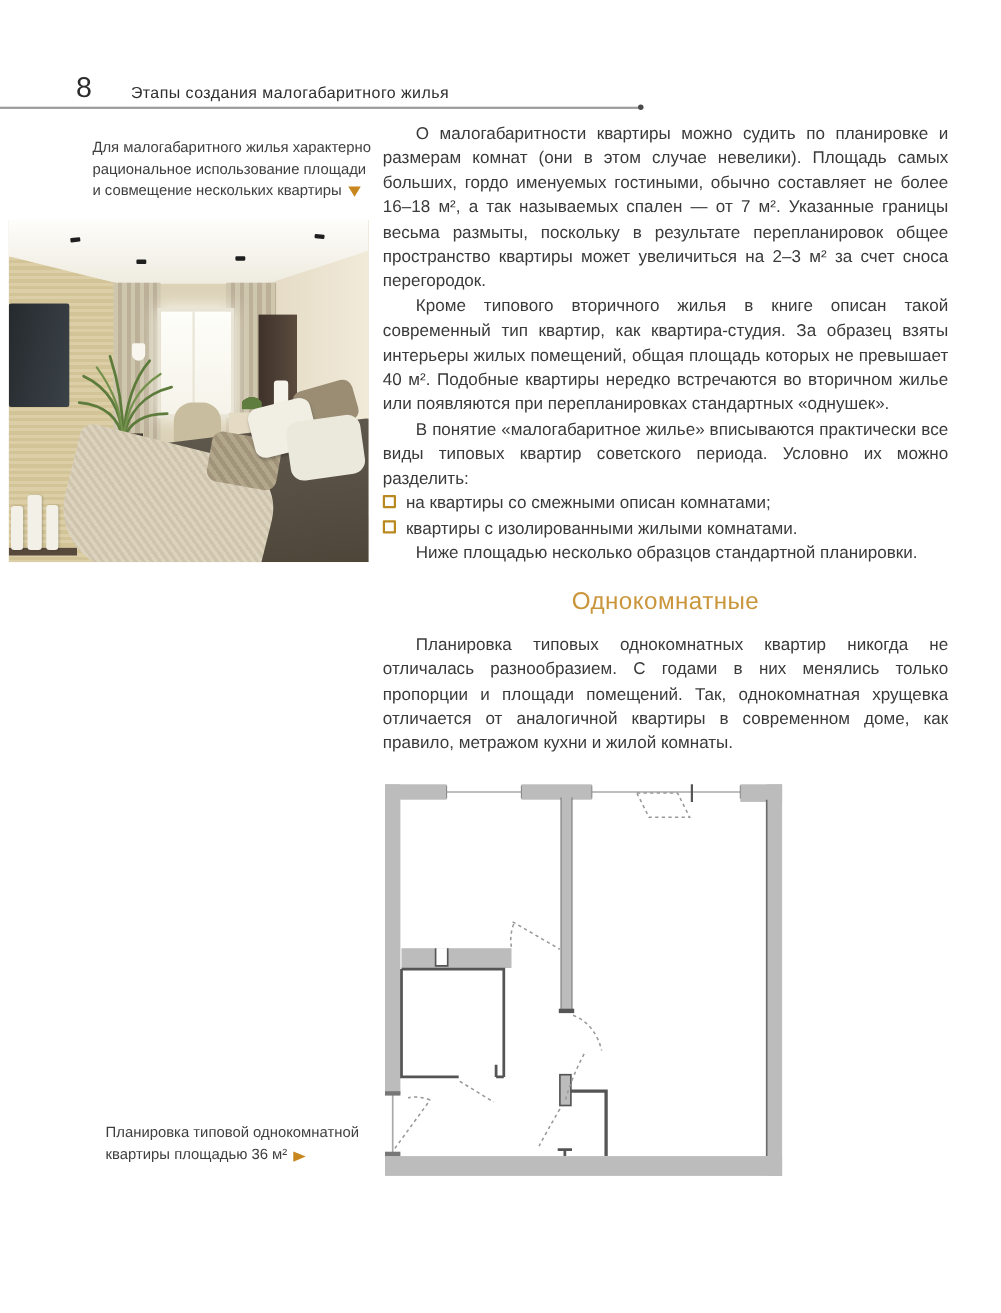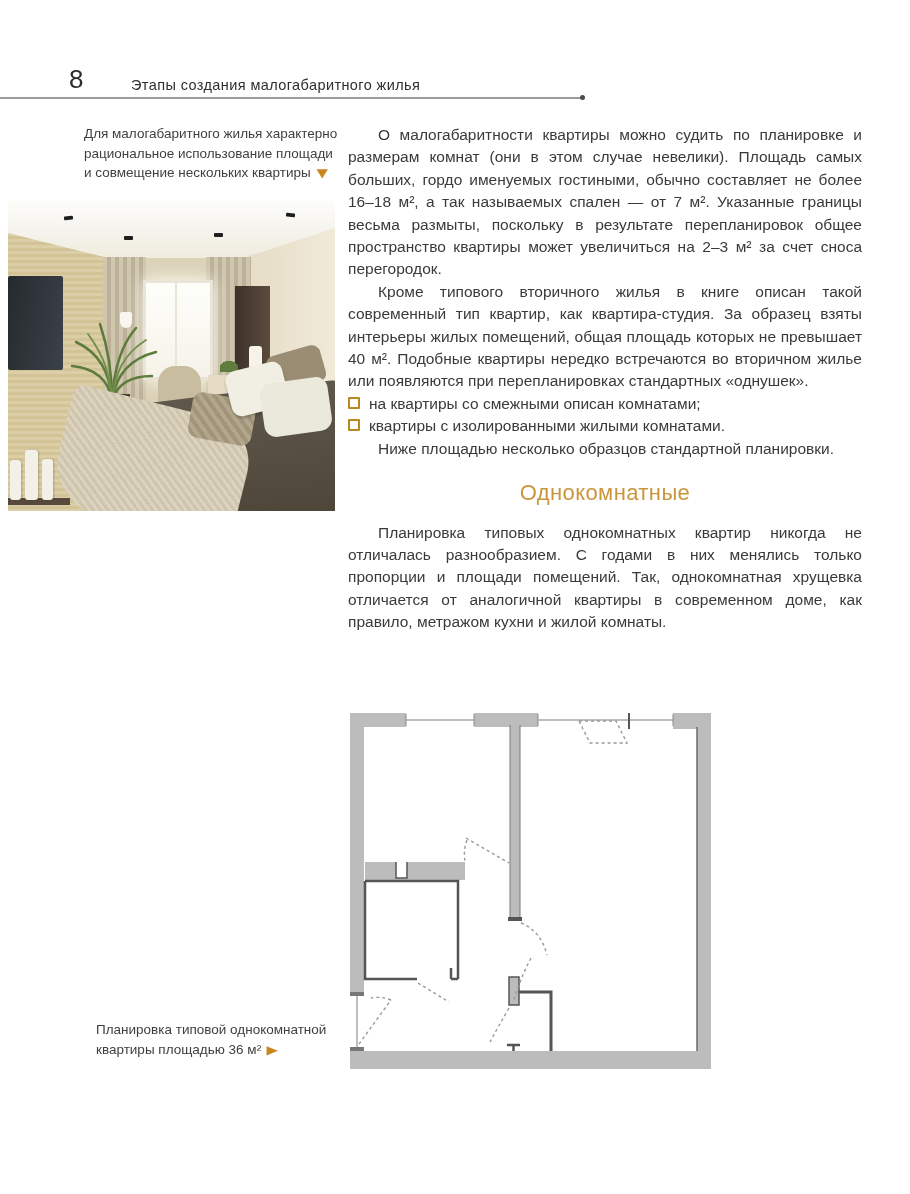--- a/index.html
+++ b/index.html
@@ -2,30 +2,30 @@
 <html lang="ru"><head>
 <meta charset="utf-8">
 <style>
   html,body { margin:0; padding:0; background:#ffffff; }
   .page {
     position:relative; width:910px; height:1194px; background:#fff;
     font-family:"Liberation Sans", sans-serif; color:#3a3a3a; overflow:hidden;
   }
   
   .page-num { position:absolute; left:69px; top:64px; font-size:26px; color:#2d2d2d; }
-  .chapter-title { position:absolute; left:131px; top:77px; font-size:14.5px; letter-spacing:.4px; color:#2e2e2e; }
+  .chapter-title { position:absolute; left:119px; top:77px; font-size:14.5px; letter-spacing:.4px; color:#2e2e2e; }
   .header-rule { position:absolute; left:0; top:97px; width:580px; height:2px; background:#9c9c9c; }
   .header-rule-dot { position:absolute; left:580px; top:95px; width:5px; height:5px; border-radius:50%; background:#4a4a4a; }
   
   .caption { position:absolute; left:84px; width:258px; font-size:13.5px; line-height:19.5px; color:#3f3f3f; }
   .caption-top { top:124px; }
   .caption-bottom { top:1020px;margin-left:12px; }
   .tri { font-family:"DejaVu Sans", sans-serif; color:#c8871e; font-size:11px; display:inline-block; transform:scale(1.35,1.1); margin-left:7px; }
   
-  .main { position:absolute; left:348px; top:124px; width:514px; font-size:15.5px; line-height:22.4px; text-align:justify; color:#3a3a3a; }
+  .main { position:absolute; left:348px; top:111px; width:514px; font-size:15.5px; line-height:22.4px; text-align:justify; color:#3a3a3a; }
   .para { margin:0; text-indent:30px; }
   .bullet-row { margin:0; }
   .bullet-square { display:inline-block; width:8px; height:8px; border:2px solid #b9891f; border-radius:1px; margin-right:9px; vertical-align:0px; background:#fff; }
   .section-heading { margin:22px 0 17px; text-align:center; font-size:22px; font-weight:400; letter-spacing:.4px; color:#ca963c; }
   
   .photo { position:absolute; left:8px; top:200px; width:327px; height:311px; background:#ddd3ba; overflow:hidden; }
   .photo * { position:absolute; }
   .ph-ceiling { left:0; top:0; width:327px; height:62px; background:linear-gradient(#fdfdfb,#eeeadd);
     clip-path:polygon(0 0,100% 0,100% 48%,72% 94%,31% 94%,0 56%); }
   .ph-left-wall { left:0; top:33px; width:100px; height:278px;
@@ -136,20 +136,21 @@
     <div class="ph-candle ph-c3"></div>
     <div class="ph-spot" style="left:56px; top:16px; transform:rotate(-6deg)"></div>
     <div class="ph-spot" style="left:116px; top:36px;"></div>
     <div class="ph-spot" style="left:206px; top:33px;"></div>
     <div class="ph-spot" style="left:278px; top:13px; transform:rotate(6deg)"></div>
   </div>
 
   <div class="main">
     <p class="para">О малогабаритности квартиры можно судить по планировке и размерам комнат (они в этом случае невелики). Площадь самых больших, гордо именуемых гостиными, обычно составляет не более 16–18 м², а так называемых спален — от 7 м². Указанные границы весьма размыты, поскольку в результате перепланировок общее пространство квартиры может увеличиться на 2–3 м² за счет сноса перегородок.</p>
     <p class="para">Кроме типового вторичного жилья в книге описан такой современный тип квартир, как квартира-студия. За образец взяты интерьеры жилых помещений, общая площадь которых не превышает 40 м². Подобные квартиры нередко встречаются во вторичном жилье или появляются при перепланировках стандартных «однушек».</p>
+    <p class="para">В понятие «малогабаритное жилье» вписываются практически все виды типовых квартир советского периода. Условно их можно разделить:</p>
     <div class="bullet-row">
       <span class="bullet-square"></span><span>на квартиры со смежными описан комнатами;</span>
     </div>
     <div class="bullet-row">
       <span class="bullet-square"></span><span>квартиры с изолированными жилыми комнатами.</span>
     </div>
     <p class="para">Ниже площадью несколько образцов стандартной планировки.</p>
     <h2 class="section-heading">Однокомнатные</h2>
     <p class="para">Планировка типовых однокомнатных квартир никогда не отличалась разнообразием. С годами в них менялись только пропорции и площади помещений. Так, однокомнатная хрущевка отличается от аналогичной квартиры в современном доме, как правило, метражом кухни и жилой комнаты.</p>
   </div>

